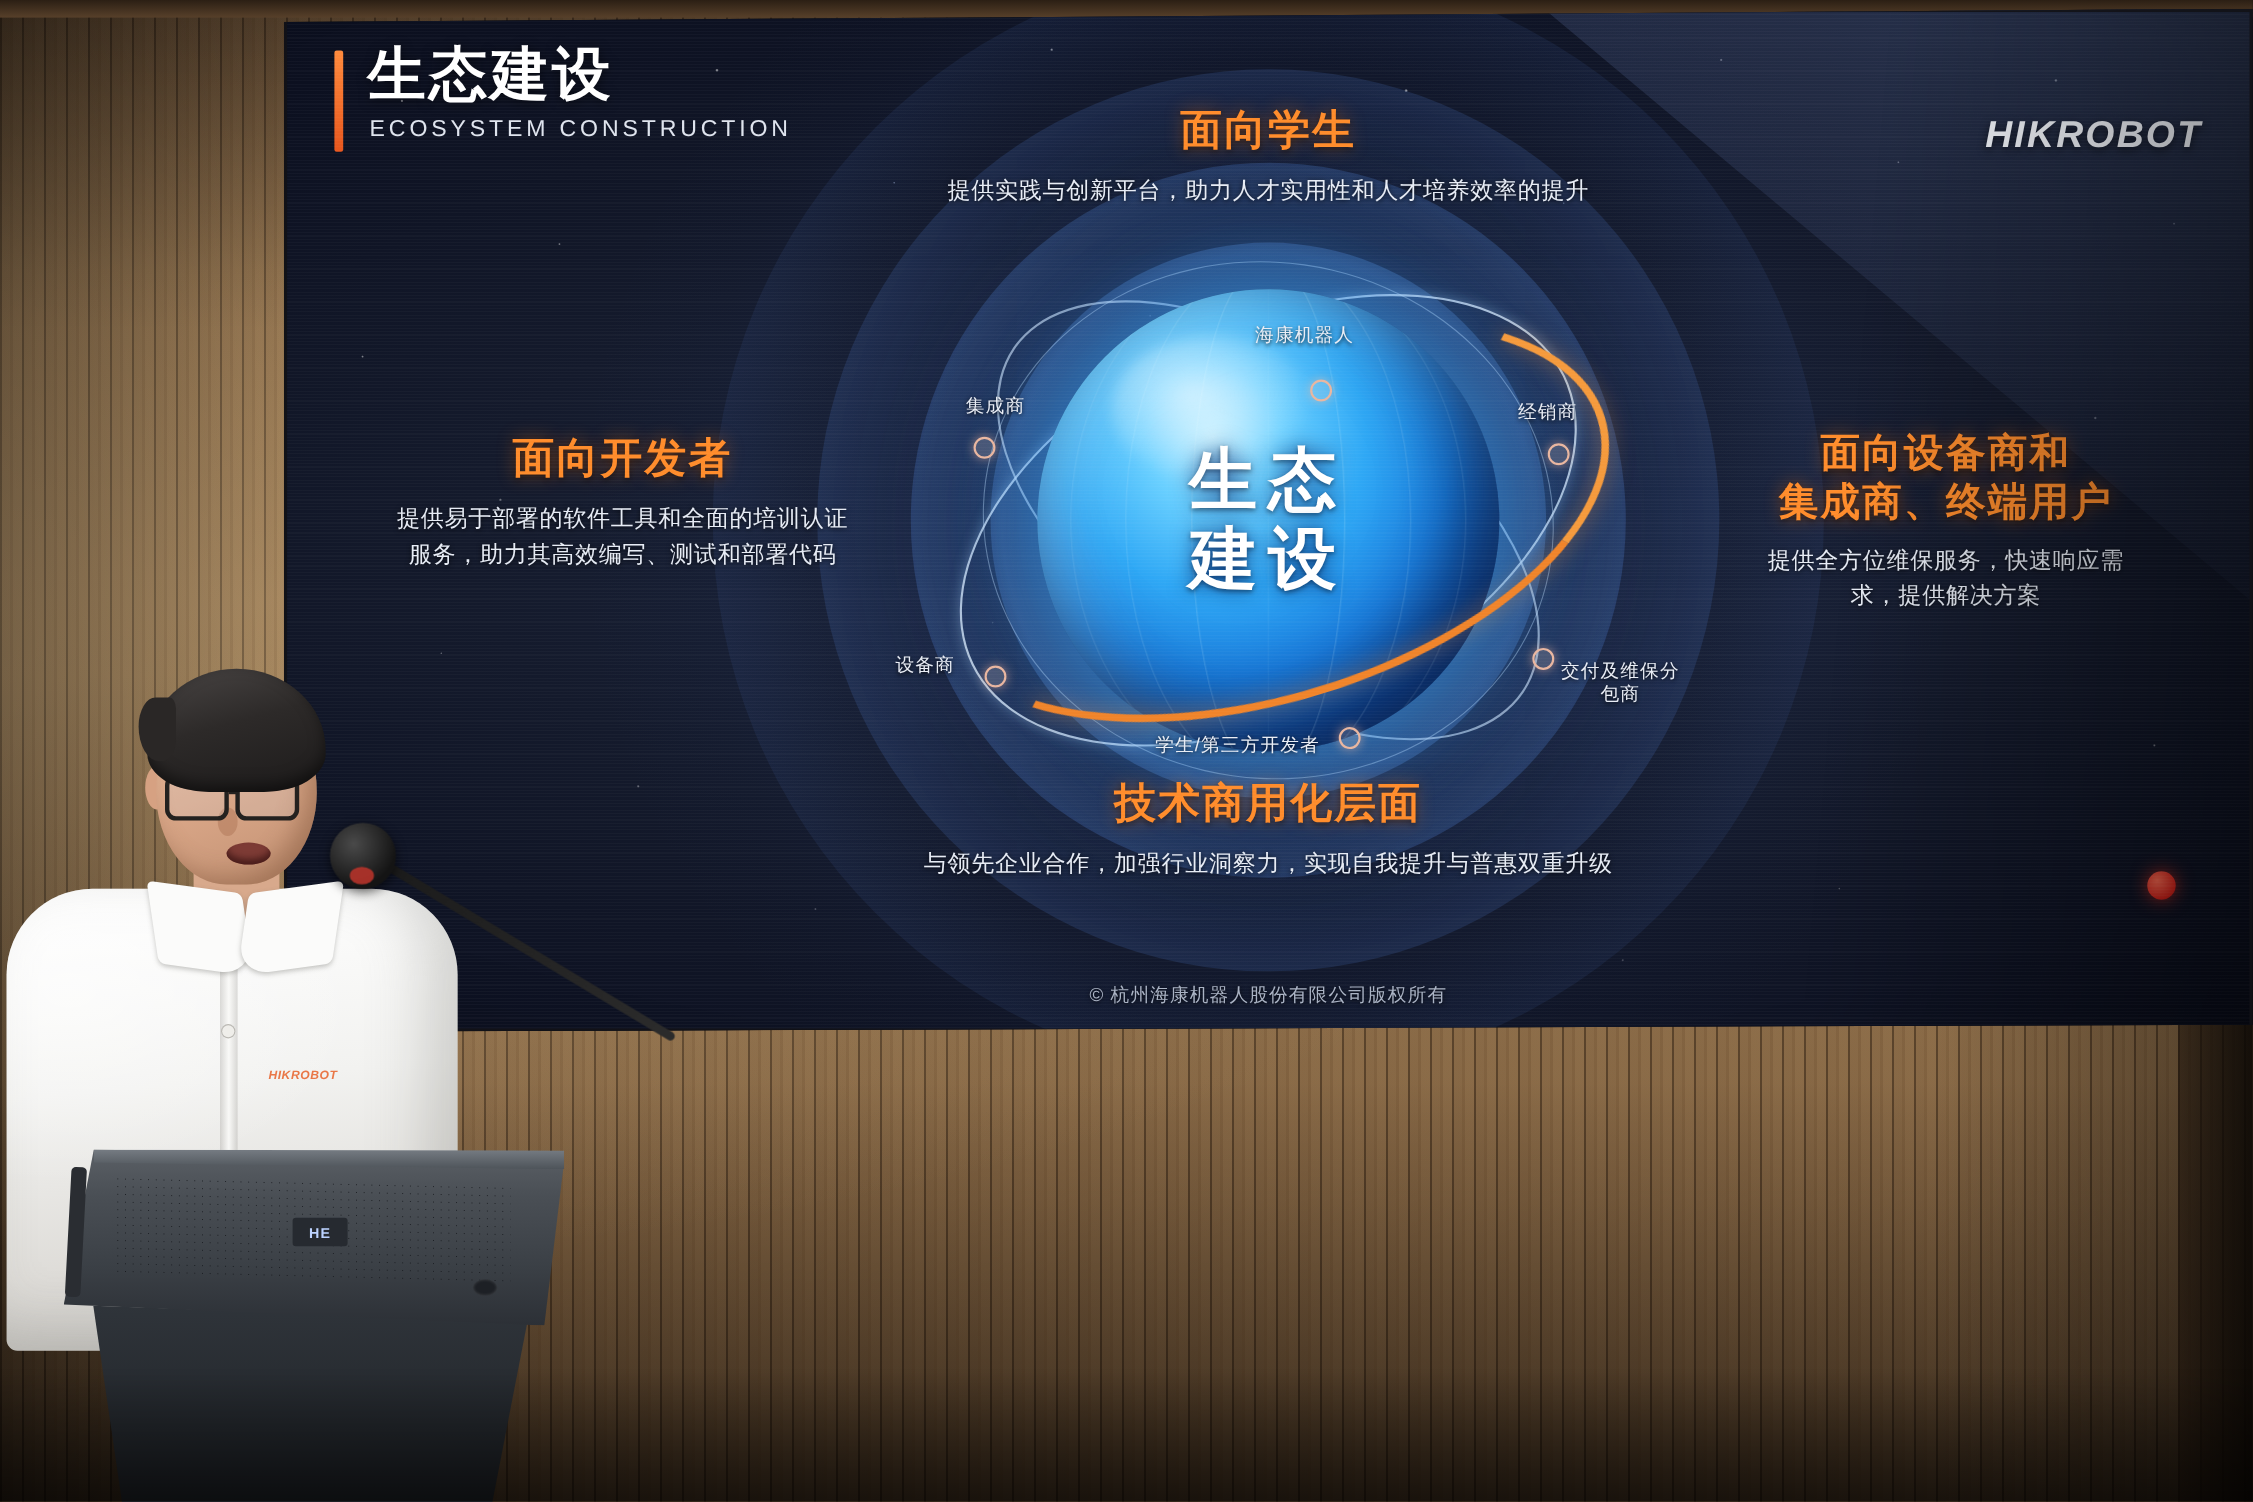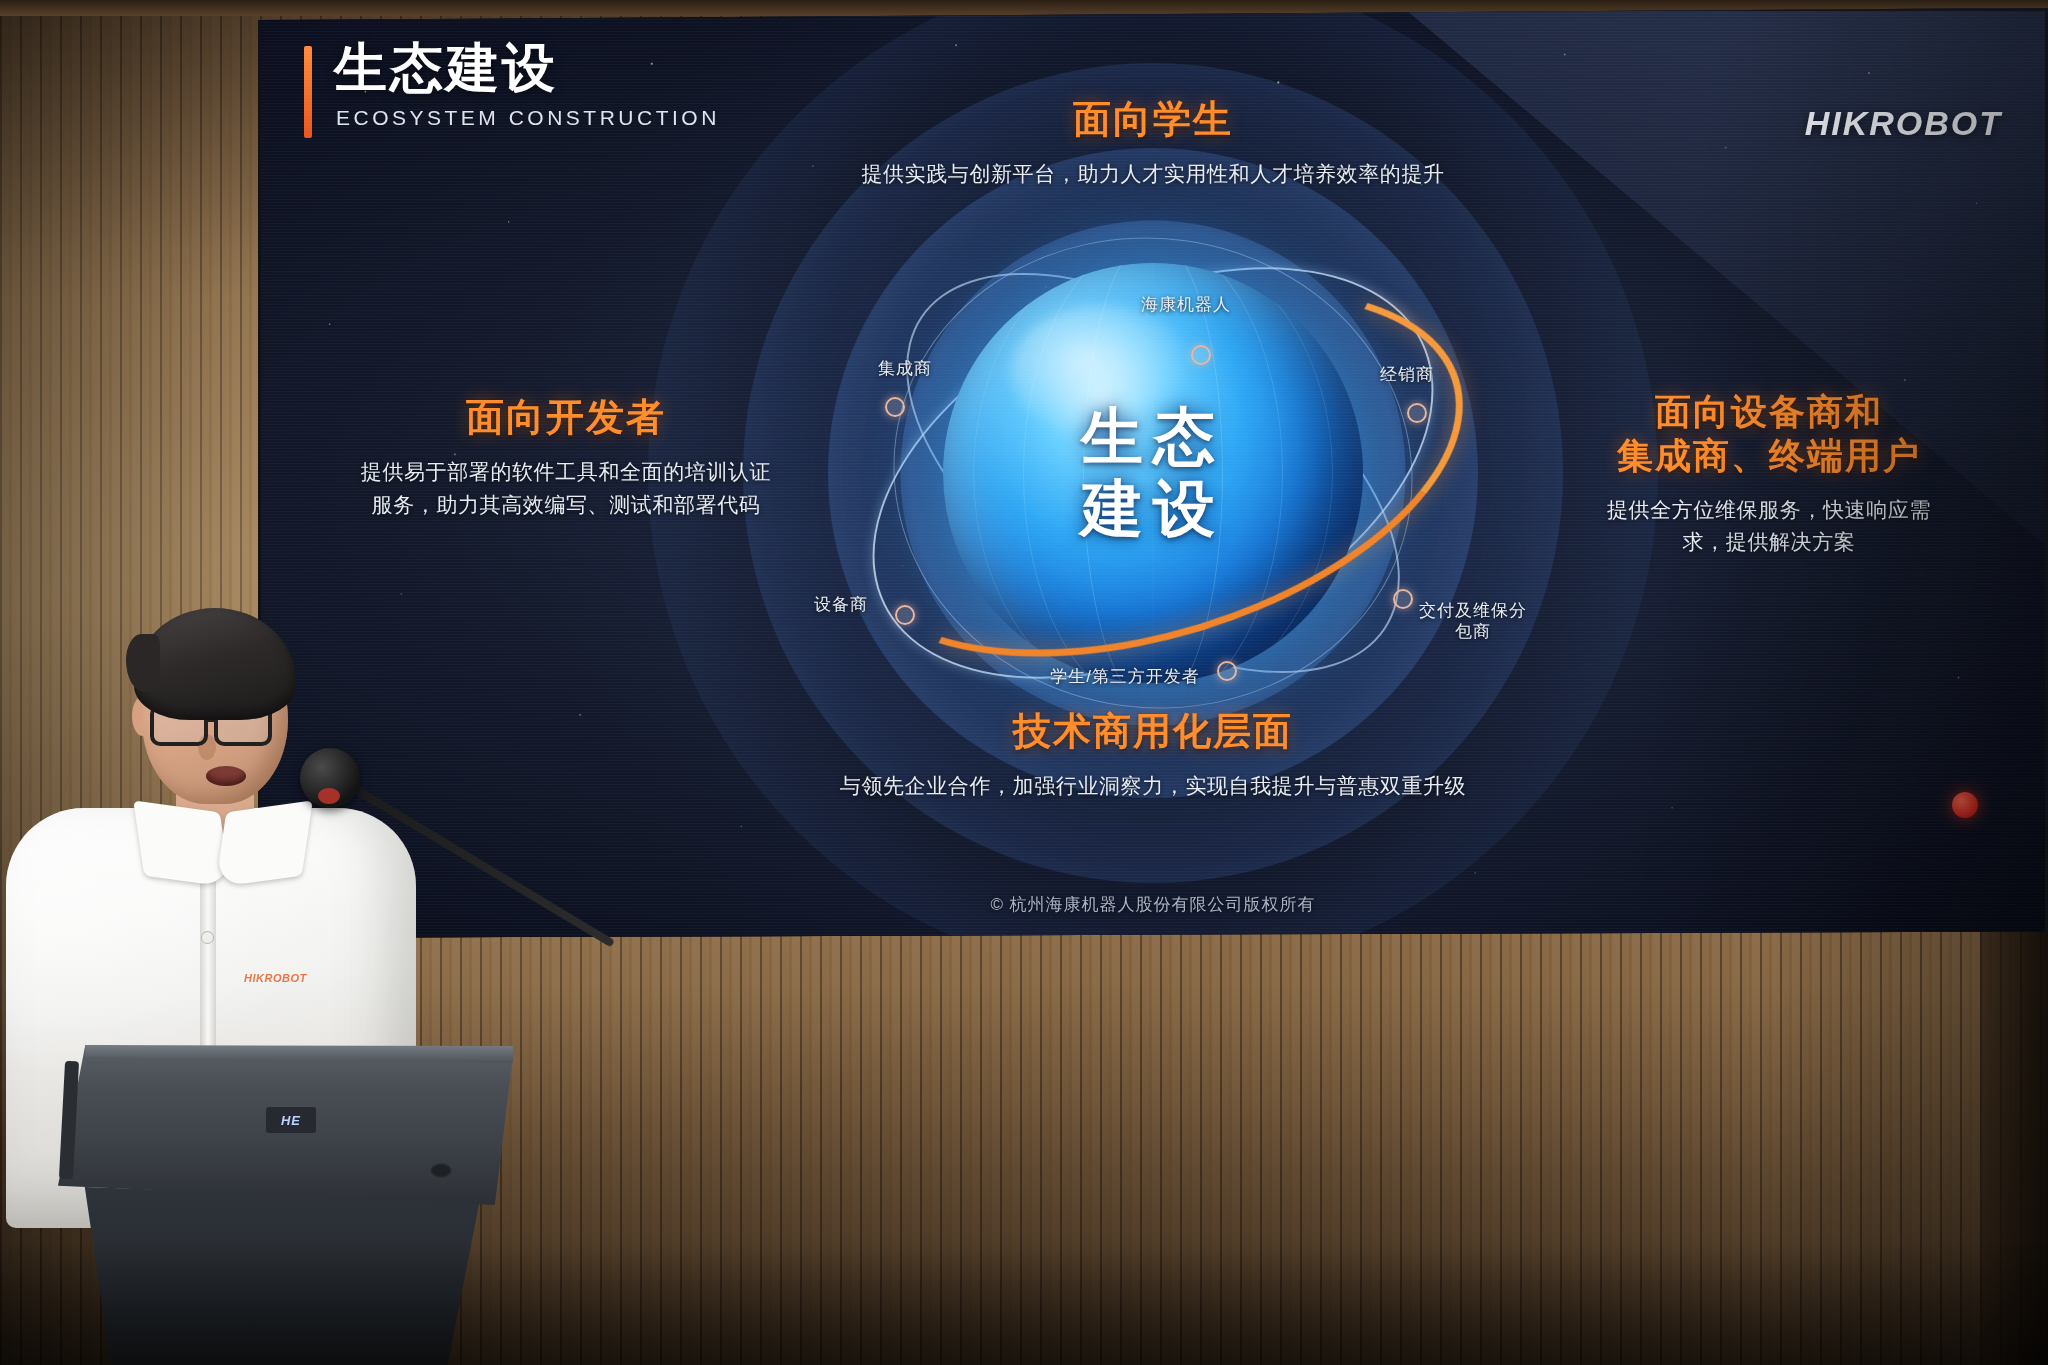--- a/index.html
+++ b/index.html
@@ -366,21 +366,21 @@
     background-image:
       radial-gradient(1px 1px at 3px 3px, rgba(18,20,24,.95) 40%, rgba(0,0,0,0) 50%);
     background-size:7px 7px;
     opacity:.85;
     transform:skewY(1.4deg);
   }
   #podium-badge {
     position:absolute; left:208px; top:62px; width:50px; height:26px;
     background:#262a30; border-radius:3px;
     display:flex; align-items:center; justify-content:center;
-    color:#bcd2ff; font-size:13px; font-weight:700; letter-spacing:1px;font-style:italic;
+    color:#bcd2ff; font-size:13px; font-weight:700; letter-spacing:1px;
   }
   #podium-body {
     position:absolute; left:10px; top:142px; width:420px; height:230px;
     background:linear-gradient(180deg,#2f343a 0%, #23272c 50%, #17191d 100%);
     clip-path:polygon(4% 0%, 98% 6%, 88% 100%, 12% 100%);
   }
   #podium-edge {
     position:absolute; left:0; top:0; width:455px; height:18px;
     background:linear-gradient(180deg,#767c83,#4d5359);
     clip-path:polygon(6% 0%, 100% 6%, 100% 100%, 6% 66%);

